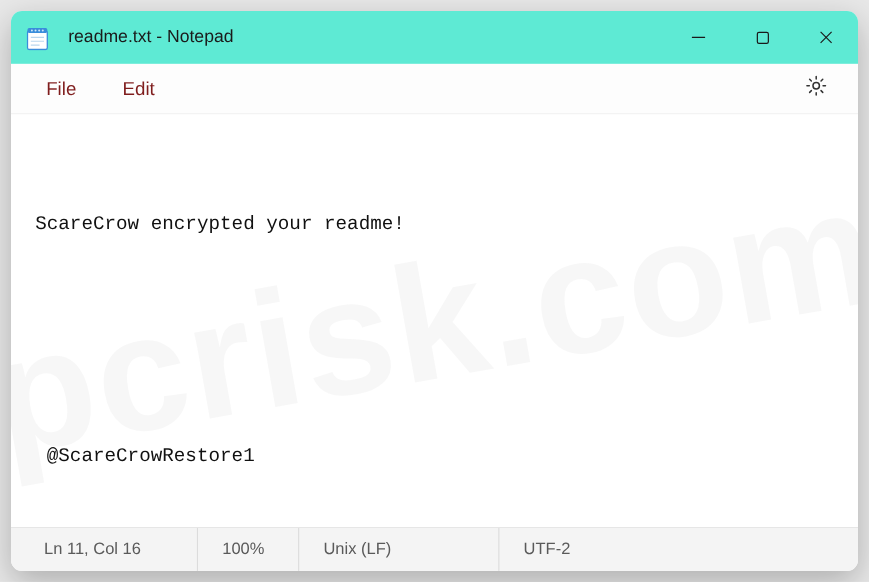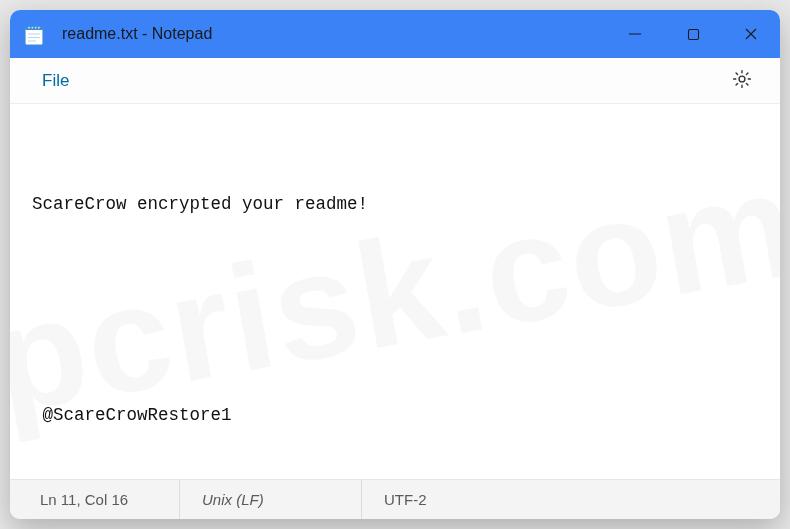--- a/index.html
+++ b/index.html
@@ -22,21 +22,21 @@
     display: flex;
     flex-direction: column;
     overflow: hidden;
     position: relative;
   }
   .titlebar {
     height: 48px;
     display: flex;
     align-items: center;
     padding: 0 0 0 14px;
-    background: #3b82f6;
+    background: #5eead4;
     position: relative;
   }
   .titlebar .icon-wrap {
     width: 20px;
     height: 22px;
     margin-right: 18px;
     margin-top: 2px;
   }
   .titlebar .title {
     font-size: 16px;
@@ -59,21 +59,21 @@
   .menubar {
     height: 46px;
     display: flex;
     align-items: center;
     padding: 0 8px 0 22px;
     background: #fdfdfd;
     border-bottom: 1px solid #eee;
   }
   .menu-item {
     font-size: 17px;
-    color: #0369a1;
+    color: #7f1d1d;
     padding: 6px 18px 6px 10px;
     margin-right: 14px;
     border-radius: 4px;
   }
   .settings-btn {
     margin-left: auto;
     width: 40px;
     height: 40px;
     display: flex;
     align-items: center;
@@ -107,21 +107,21 @@
   .status-cell {
     padding-right: 18px;
     border-right: 1px solid #dcdcdc;
     height: 100%;
     display: flex;
     align-items: center;
     margin-right: 22px;
     min-width: 70px;
   }
   .status-cell.wide { min-width: 140px; }
-  .status-cell.wider { min-width: 160px; font-style: italic; }
+  .status-cell.wider { min-width: 160px; }
   .status-cell:last-child { border-right: none; }
   .watermark {
     position: absolute;
     top: 50%; left: 50%;
     transform: translate(-50%, -50%) rotate(-10deg);
     font-size: 150px;
     font-weight: 700;
     color: rgba(120,120,120,0.06);
     letter-spacing: 2px;
     pointer-events: none;
@@ -164,20 +164,21 @@
         <svg width="14" height="14" viewBox="0 0 14 14">
           <line x1="2" y1="2" x2="12" y2="12" stroke="#1a1a1a" stroke-width="1.1"></line>
           <line x1="12" y1="2" x2="2" y2="12" stroke="#1a1a1a" stroke-width="1.1"></line>
         </svg>
       </div>
     </div>
   </div>
 
   <div class="menubar">
     <div class="menu-item">File</div>
+    <div class="menu-item">Edit</div>
     <div class="settings-btn">
       <span>
         <svg width="22" height="22" viewBox="0 0 24 24" fill="none" stroke="#333" stroke-width="1.5">
           <circle cx="12" cy="12" r="3.2"></circle>
           <path d="M12 2.8v2.4M12 18.8v2.4M21.2 12h-2.4M5.2 12H2.8M18.5 5.5l-1.7 1.7M7.2 16.8l-1.7 1.7M18.5 18.5l-1.7-1.7M7.2 7.2 5.5 5.5" stroke-linecap="round"></path>
         </svg>
       </span>
     </div>
   </div>
 
@@ -190,17 +191,18 @@
     
     
     
     
     
     
   </div>
 
   <div class="statusbar">
     <div class="status-cell wide">Ln 11, Col 16</div>
+    <div class="status-cell">100%</div>
     <div class="status-cell wider">Unix (LF)</div>
     <div class="status-cell">UTF-2</div>
   </div>
 
 </div>
 
 </body></html>

